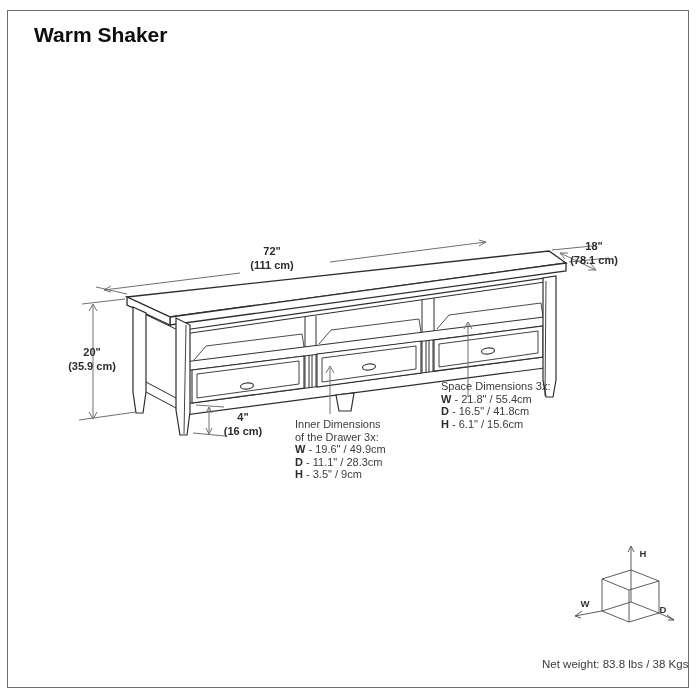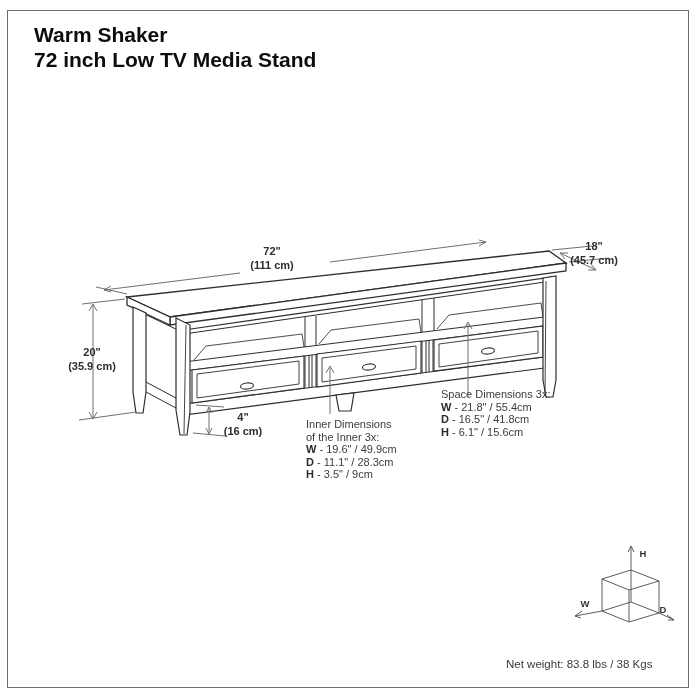--- a/index.html
+++ b/index.html
@@ -9,32 +9,31 @@
          border:1.5px solid #6e6e6e;box-sizing:border-box;}
   .title{position:absolute;left:34px;top:22px;font-weight:700;font-size:21px;
          line-height:25px;color:#0d0d0d;}
   svg{position:absolute;left:0;top:0;}
   .dim-label{position:absolute;font-weight:600;font-size:11px;line-height:14px;
              color:#2d2d2d;text-align:center;transform:translateX(-50%);white-space:nowrap;}
   .note{position:absolute;font-size:11px;line-height:12.6px;color:#3c3c3c;white-space:nowrap;}
   .note b{font-weight:700;color:#2b2b2b;}
   .cube-label{position:absolute;font-weight:700;font-size:9.5px;color:#333;
               transform:translate(-50%,-50%);}
-  .net{position:absolute;left:506px;top:658px;font-size:11.5px;color:#3a3a3a;white-space:nowrap;}
+  .net{position:absolute;left:542px;top:658px;font-size:11.5px;color:#3a3a3a;white-space:nowrap;}
 </style>
 </head>
 <body>
 
 <div id="stage">
 
   <div class="frame"></div>
 
   <div class="title">
     <div>Warm Shaker</div>
-    <div>72 inch Low TV Media Stand</div>
   </div>
 
   <svg width="700" height="700" viewBox="0 0 700 700">
 
     <g stroke="#2e2e2e" fill="none" stroke-width="1.2">
       <path d="M184,330 L552,277 L552,367 L184,415 Z" fill="#fff"></path>
       <path d="M184,334 L552,281" stroke-width="1"></path>
       <path d="M184,362 L552,316" stroke-width="1"></path>
       <path d="M184,371 L552,325" stroke-width="1"></path>
       <path d="M184,404 L552,356" stroke-width="1"></path>
@@ -151,40 +150,40 @@
       <path d="M659,613 L674,620 M674,620 L667,615 M674,620 L668,620"></path>
     </g>
   </svg>
 
   <div class="dim-label" style="left:272px;top:244px;">
     <div>72"</div>
     <div>(111 cm)</div>
   </div>
   <div class="dim-label" style="left:594px;top:239px;">
     <div>18"</div>
-    <div>(45.7 cm)</div>
+    <div>(78.1 cm)</div>
   </div>
   <div class="dim-label" style="left:92px;top:345px;">
     <div>20"</div>
     <div>(35.9 cm)</div>
   </div>
   <div class="dim-label" style="left:243px;top:410px;">
     <div>4"</div>
     <div>(16 cm)</div>
   </div>
 
-  <div class="note" style="left:306px;top:418px;">
+  <div class="note" style="left:295px;top:418px;">
     <div>Inner Dimensions</div>
-    <div>of the Inner 3x:</div>
+    <div>of the Drawer 3x:</div>
     <div><b>W</b><span> - 19.6" / 49.9cm</span></div>
     <div><b>D</b><span> - 11.1" / 28.3cm</span></div>
     <div><b>H</b><span> - 3.5" / 9cm</span></div>
   </div>
 
-  <div class="note" style="left:441px;top:388px;">
+  <div class="note" style="left:441px;top:380px;">
     <div>Space Dimensions 3x:</div>
     <div><b>W</b><span> - 21.8" / 55.4cm</span></div>
     <div><b>D</b><span> - 16.5" / 41.8cm</span></div>
     <div><b>H</b><span> - 6.1" / 15.6cm</span></div>
   </div>
 
   <div class="cube-label" style="left:585px;top:603px;">W</div>
   <div class="cube-label" style="left:643px;top:553px;">H</div>
   <div class="cube-label" style="left:663px;top:609px;">D</div>
 

